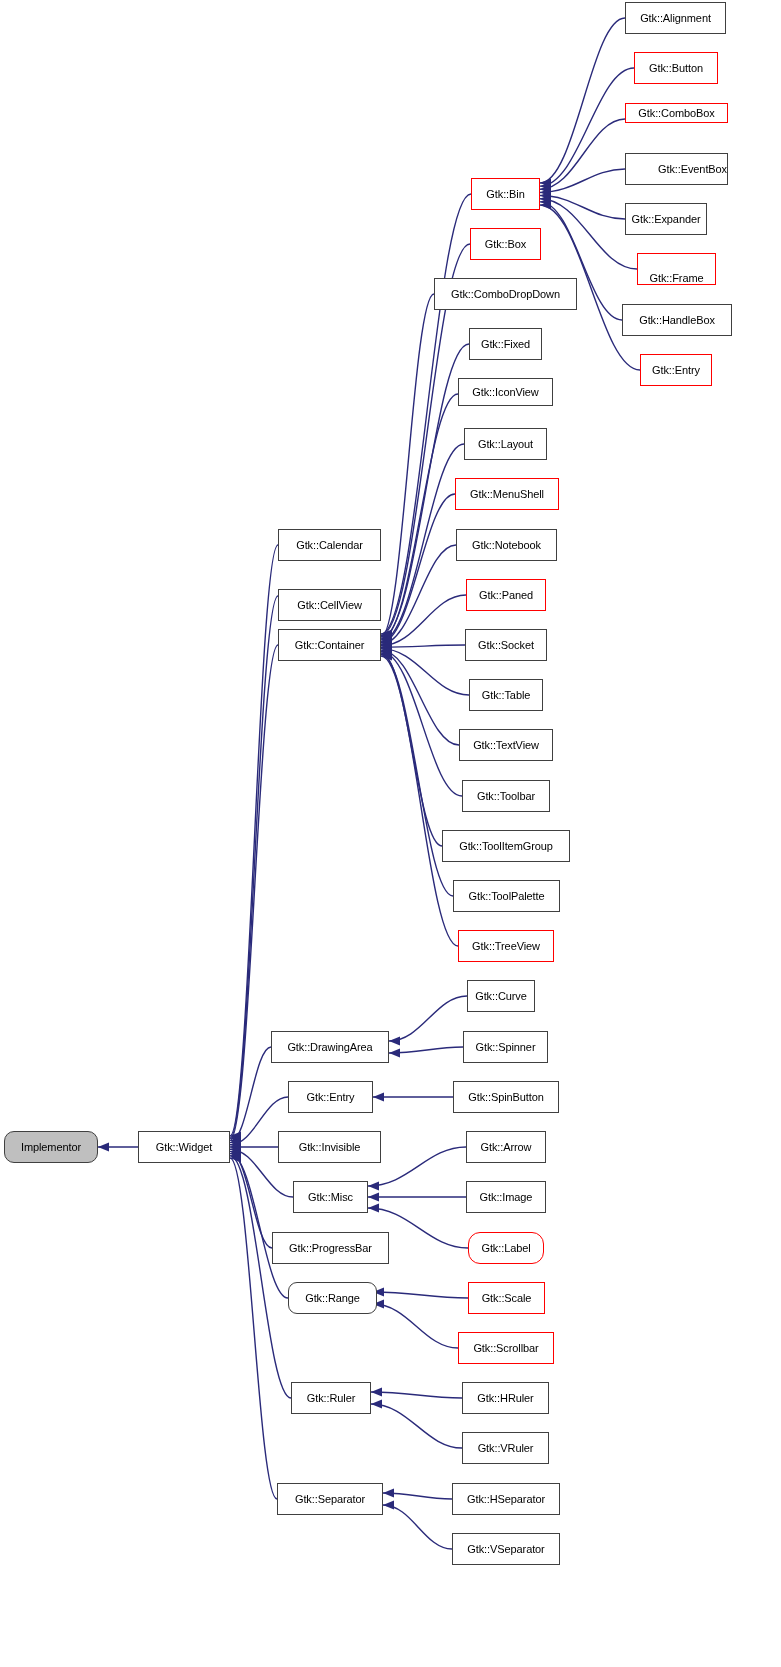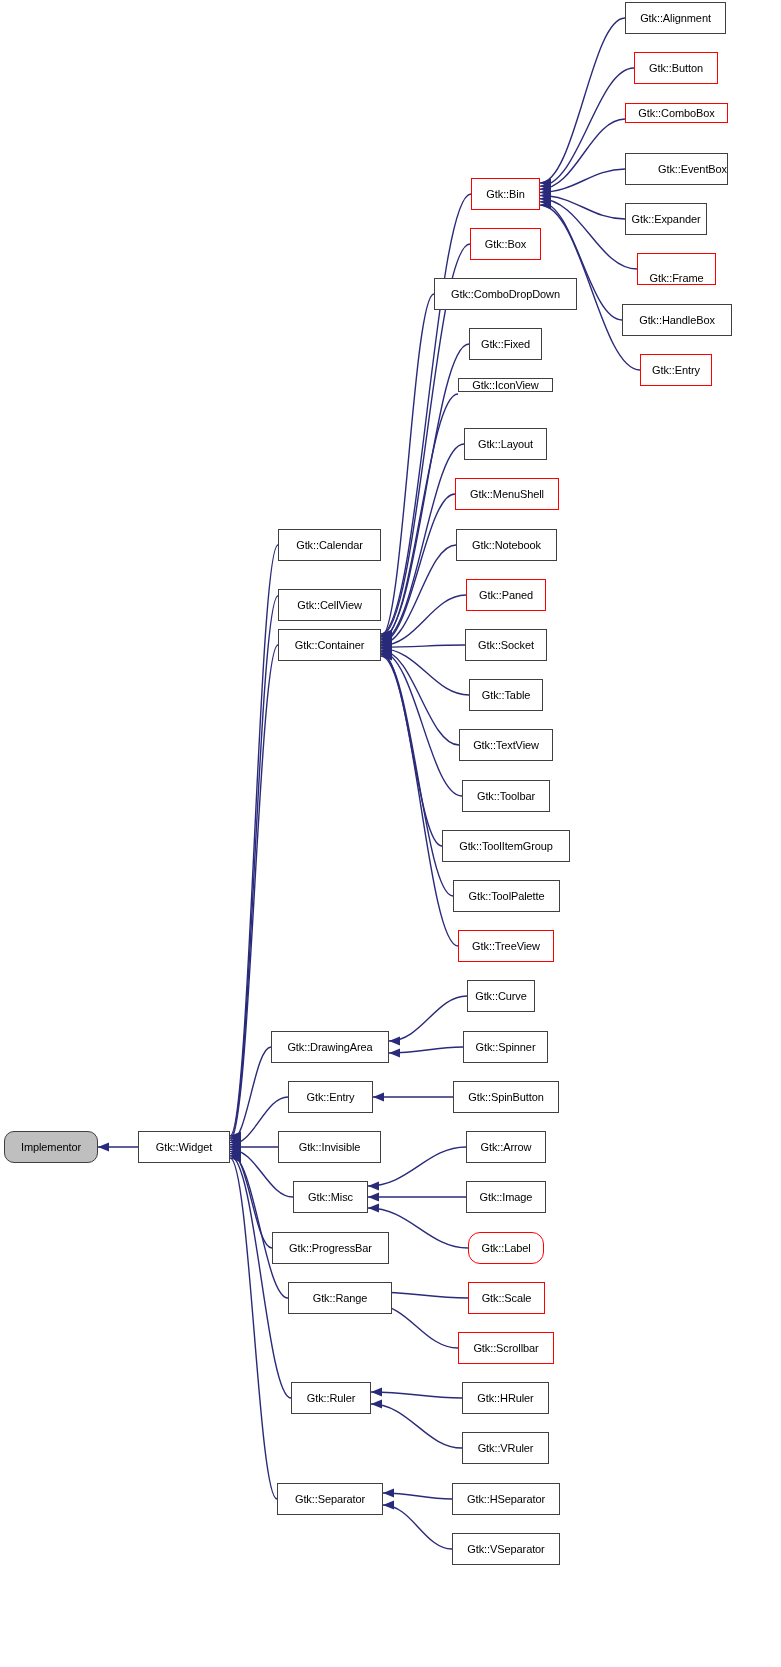--- a/index.html
+++ b/index.html
@@ -178,42 +178,42 @@
     </div>
     <div class="node-box" style="left: 278px; top: 1131px; width: 103px; height: 32px;">
       <span class="node-label">Gtk::Invisible</span>
     </div>
     <div class="node-box" style="left: 293px; top: 1181px; width: 75px; height: 32px;">
       <span class="node-label">Gtk::Misc</span>
     </div>
     <div class="node-box" style="left: 272px; top: 1232px; width: 117px; height: 32px;">
       <span class="node-label">Gtk::ProgressBar</span>
     </div>
-    <div class="node-box" style="left: 288px; top: 1282px; width: 104px; height: 32px;">
+    <div class="node-box" style="left: 288px; top: 1282px; width: 89px; height: 32px; border-radius: 9px;">
       <span class="node-label">Gtk::Range</span>
     </div>
     <div class="node-box" style="left: 291px; top: 1382px; width: 80px; height: 32px;">
       <span class="node-label">Gtk::Ruler</span>
     </div>
     <div class="node-box" style="left: 277px; top: 1483px; width: 106px; height: 32px;">
       <span class="node-label">Gtk::Separator</span>
     </div>
     <div class="node-box red" style="left: 471px; top: 178px; width: 69px; height: 32px;">
       <span class="node-label">Gtk::Bin</span>
     </div>
     <div class="node-box red" style="left: 470px; top: 228px; width: 71px; height: 32px;">
       <span class="node-label">Gtk::Box</span>
     </div>
     <div class="node-box" style="left: 434px; top: 278px; width: 143px; height: 32px;">
       <span class="node-label">Gtk::ComboDropDown</span>
     </div>
     <div class="node-box" style="left: 469px; top: 328px; width: 73px; height: 32px;">
       <span class="node-label">Gtk::Fixed</span>
     </div>
-    <div class="node-box" style="left: 458px; top: 378px; width: 95px; height: 14px;">
+    <div class="node-box" style="left: 458px; top: 378px; width: 95px; height: 28px;">
       <span class="node-label">Gtk::IconView</span>
     </div>
     <div class="node-box" style="left: 464px; top: 428px; width: 83px; height: 32px;">
       <span class="node-label">Gtk::Layout</span>
     </div>
     <div class="node-box red" style="left: 455px; top: 478px; width: 104px; height: 32px;">
       <span class="node-label">Gtk::MenuShell</span>
     </div>
     <div class="node-box" style="left: 456px; top: 529px; width: 101px; height: 32px;">
       <span class="node-label">Gtk::Notebook</span>

